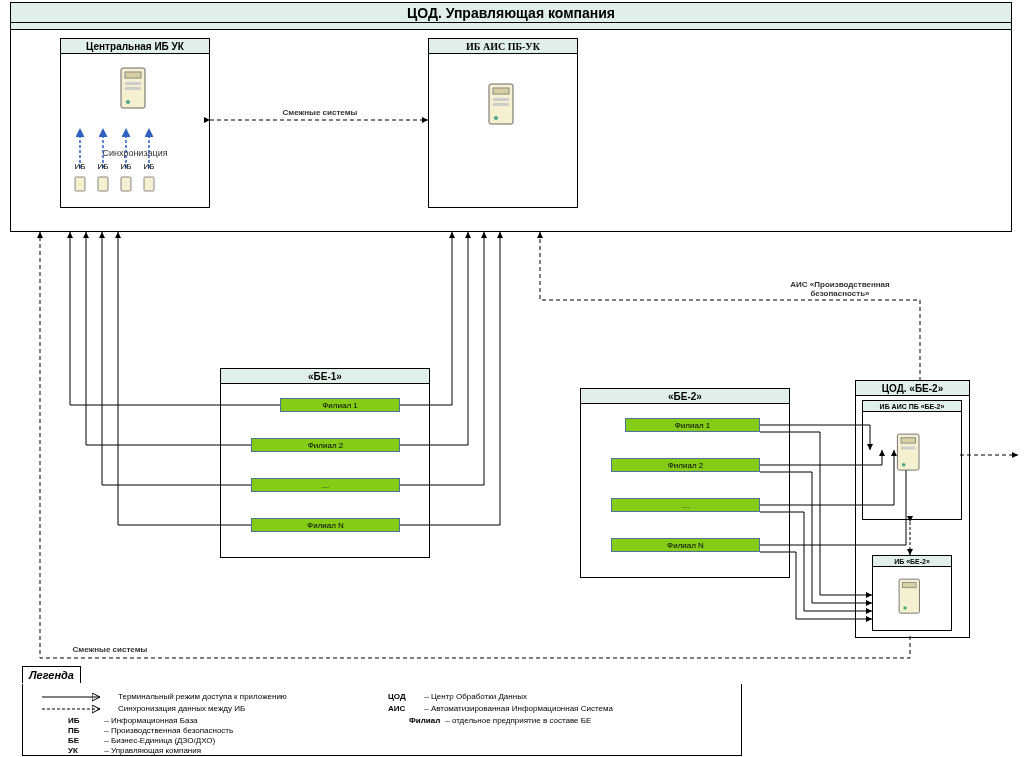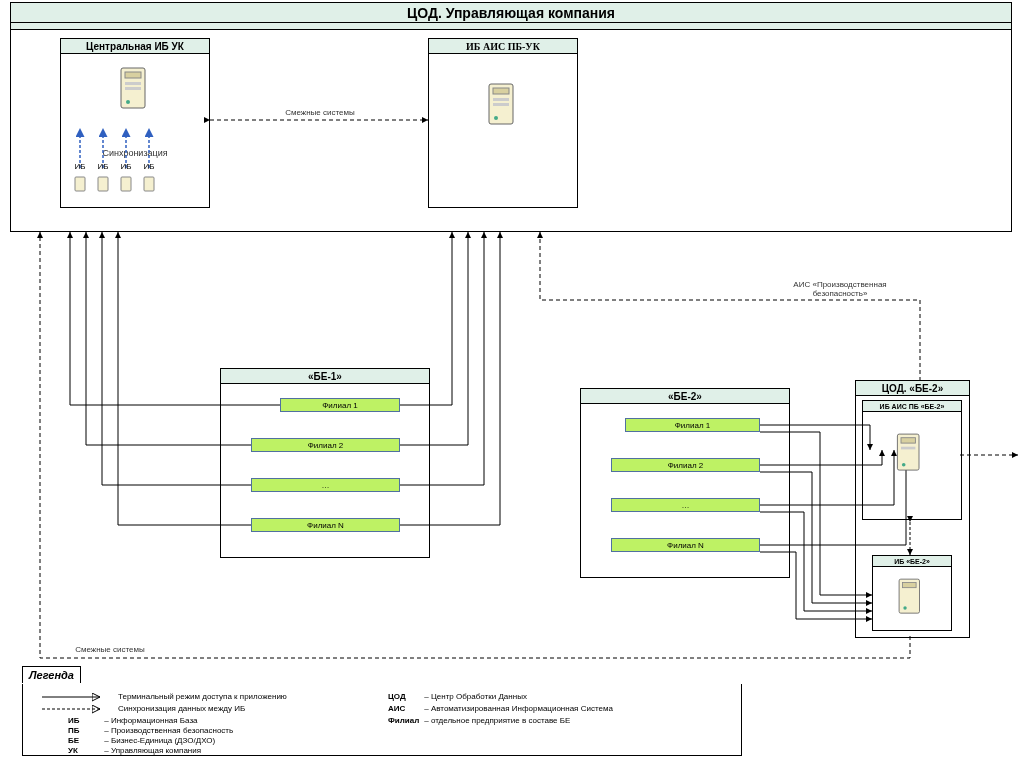--- a/index.html
+++ b/index.html
@@ -7,26 +7,26 @@
   .title-bar { position: absolute; left: 10px; top: 2px; width: 1002px; height: 28px; background: #e0f0e8; border: 1px solid #000; text-align: center; font-weight: bold; font-size: 14px; line-height: 20px; }
   .outer-box { position: absolute; border: 1px solid #000; }
   .box-title { position: absolute; top: -1px; left: -1px; right: -1px; height: 16px; background: #e0f0e8; border: 1px solid #000; text-align: center; font-weight: bold; font-size: 10px; line-height: 16px; }
   .server { position: absolute; width: 40px; height: 50px; }
   .server svg { width: 100%; height: 100%; }
   .mini-server { position: absolute; width: 14px; height: 18px; }
   .mini-server svg { width: 100%; height: 100%; }
   .label { position: absolute; font-size: 8px; text-align: center; }
   .sync-label { position: absolute; font-size: 9px; color: #333; text-align: center; }
   .be-box { position: absolute; border: 1px solid #000; }
-  .filial { position: absolute; height: 14px; background: #bef264; border: 1px solid #5070a0; text-align: center; font-size: 8px; line-height: 14px; }
+  .filial { position: absolute; height: 14px; background: #84cc16; border: 1px solid #5070a0; text-align: center; font-size: 8px; line-height: 14px; }
   .legend-box { position: absolute; border: 1px solid #000; border-top: none; }
   .legend-tab { position: absolute; border: 1px solid #000; border-bottom: none; background: #fff; font-weight: bold; font-style: italic; font-size: 11px; padding: 2px 6px; }
   .legend-row { position: absolute; font-size: 8px; white-space: nowrap; }
   .legend-abbr { font-weight: bold; display: inline-block; width: 34px; }
-  .edge-label { position: absolute; font-size: 8px; color: #333; text-align: center; }
+  .edge-label { position: absolute; font-size: 8px; color: #333; text-align: center; font-weight: bold; }
   svg.lines { position: absolute; left: 0; top: 0; width: 1024px; height: 757px; pointer-events: none; }
   .inner-box { position: absolute; border: 1px solid #000; }
   .inner-title { position: absolute; top: -1px; left: -1px; right: -1px; height: 12px; background: #e0f0e8; border: 1px solid #000; text-align: center; font-size: 7px; line-height: 12px; font-weight: bold; }
 </style>
 </head>
 <body>
 
 <div class="title-bar">ЦОД. Управляющая компания</div>
 
 <div class="outer-box" style="left:10px; top:22px; width:1002px; height:210px;"></div>
@@ -175,13 +175,13 @@
 <div class="legend-tab" style="left:22px; top:666px;">Легенда</div>
 <div class="legend-box" style="left:22px; top:684px; width:720px; height:72px;"></div>
 <div class="legend-row" style="left:118px; top:692px;">Терминальный режим доступа к приложению</div>
 <div class="legend-row" style="left:118px; top:704px;">Синхронизация данных между ИБ</div>
 <div class="legend-row" style="left:68px; top:716px;"><span class="legend-abbr">ИБ</span> – <span>Информационная База</span></div>
 <div class="legend-row" style="left:68px; top:726px;"><span class="legend-abbr">ПБ</span> – <span>Производственная безопасность</span></div>
 <div class="legend-row" style="left:68px; top:736px;"><span class="legend-abbr">БЕ</span> – <span>Бизнес-Единица (ДЗО/ДХО)</span></div>
 <div class="legend-row" style="left:68px; top:746px;"><span class="legend-abbr">УК</span> – <span>Управляющая компания</span></div>
 <div class="legend-row" style="left:388px; top:692px;"><span class="legend-abbr">ЦОД</span> – <span>Центр Обработки Данных</span></div>
 <div class="legend-row" style="left:388px; top:704px;"><span class="legend-abbr">АИС</span> – <span>Автоматизированная Информационная Система</span></div>
-<div class="legend-row" style="left:372px; top:716px;padding-left:16px;"><span class="legend-abbr">Филиал</span> – <span>отдельное предприятие в составе БЕ</span></div>
+<div class="legend-row" style="left:393px; top:716px;padding-left:16px;"><span class="legend-abbr">Филиал</span> – <span>отдельное предприятие в составе БЕ</span></div>
 
 </body></html>

